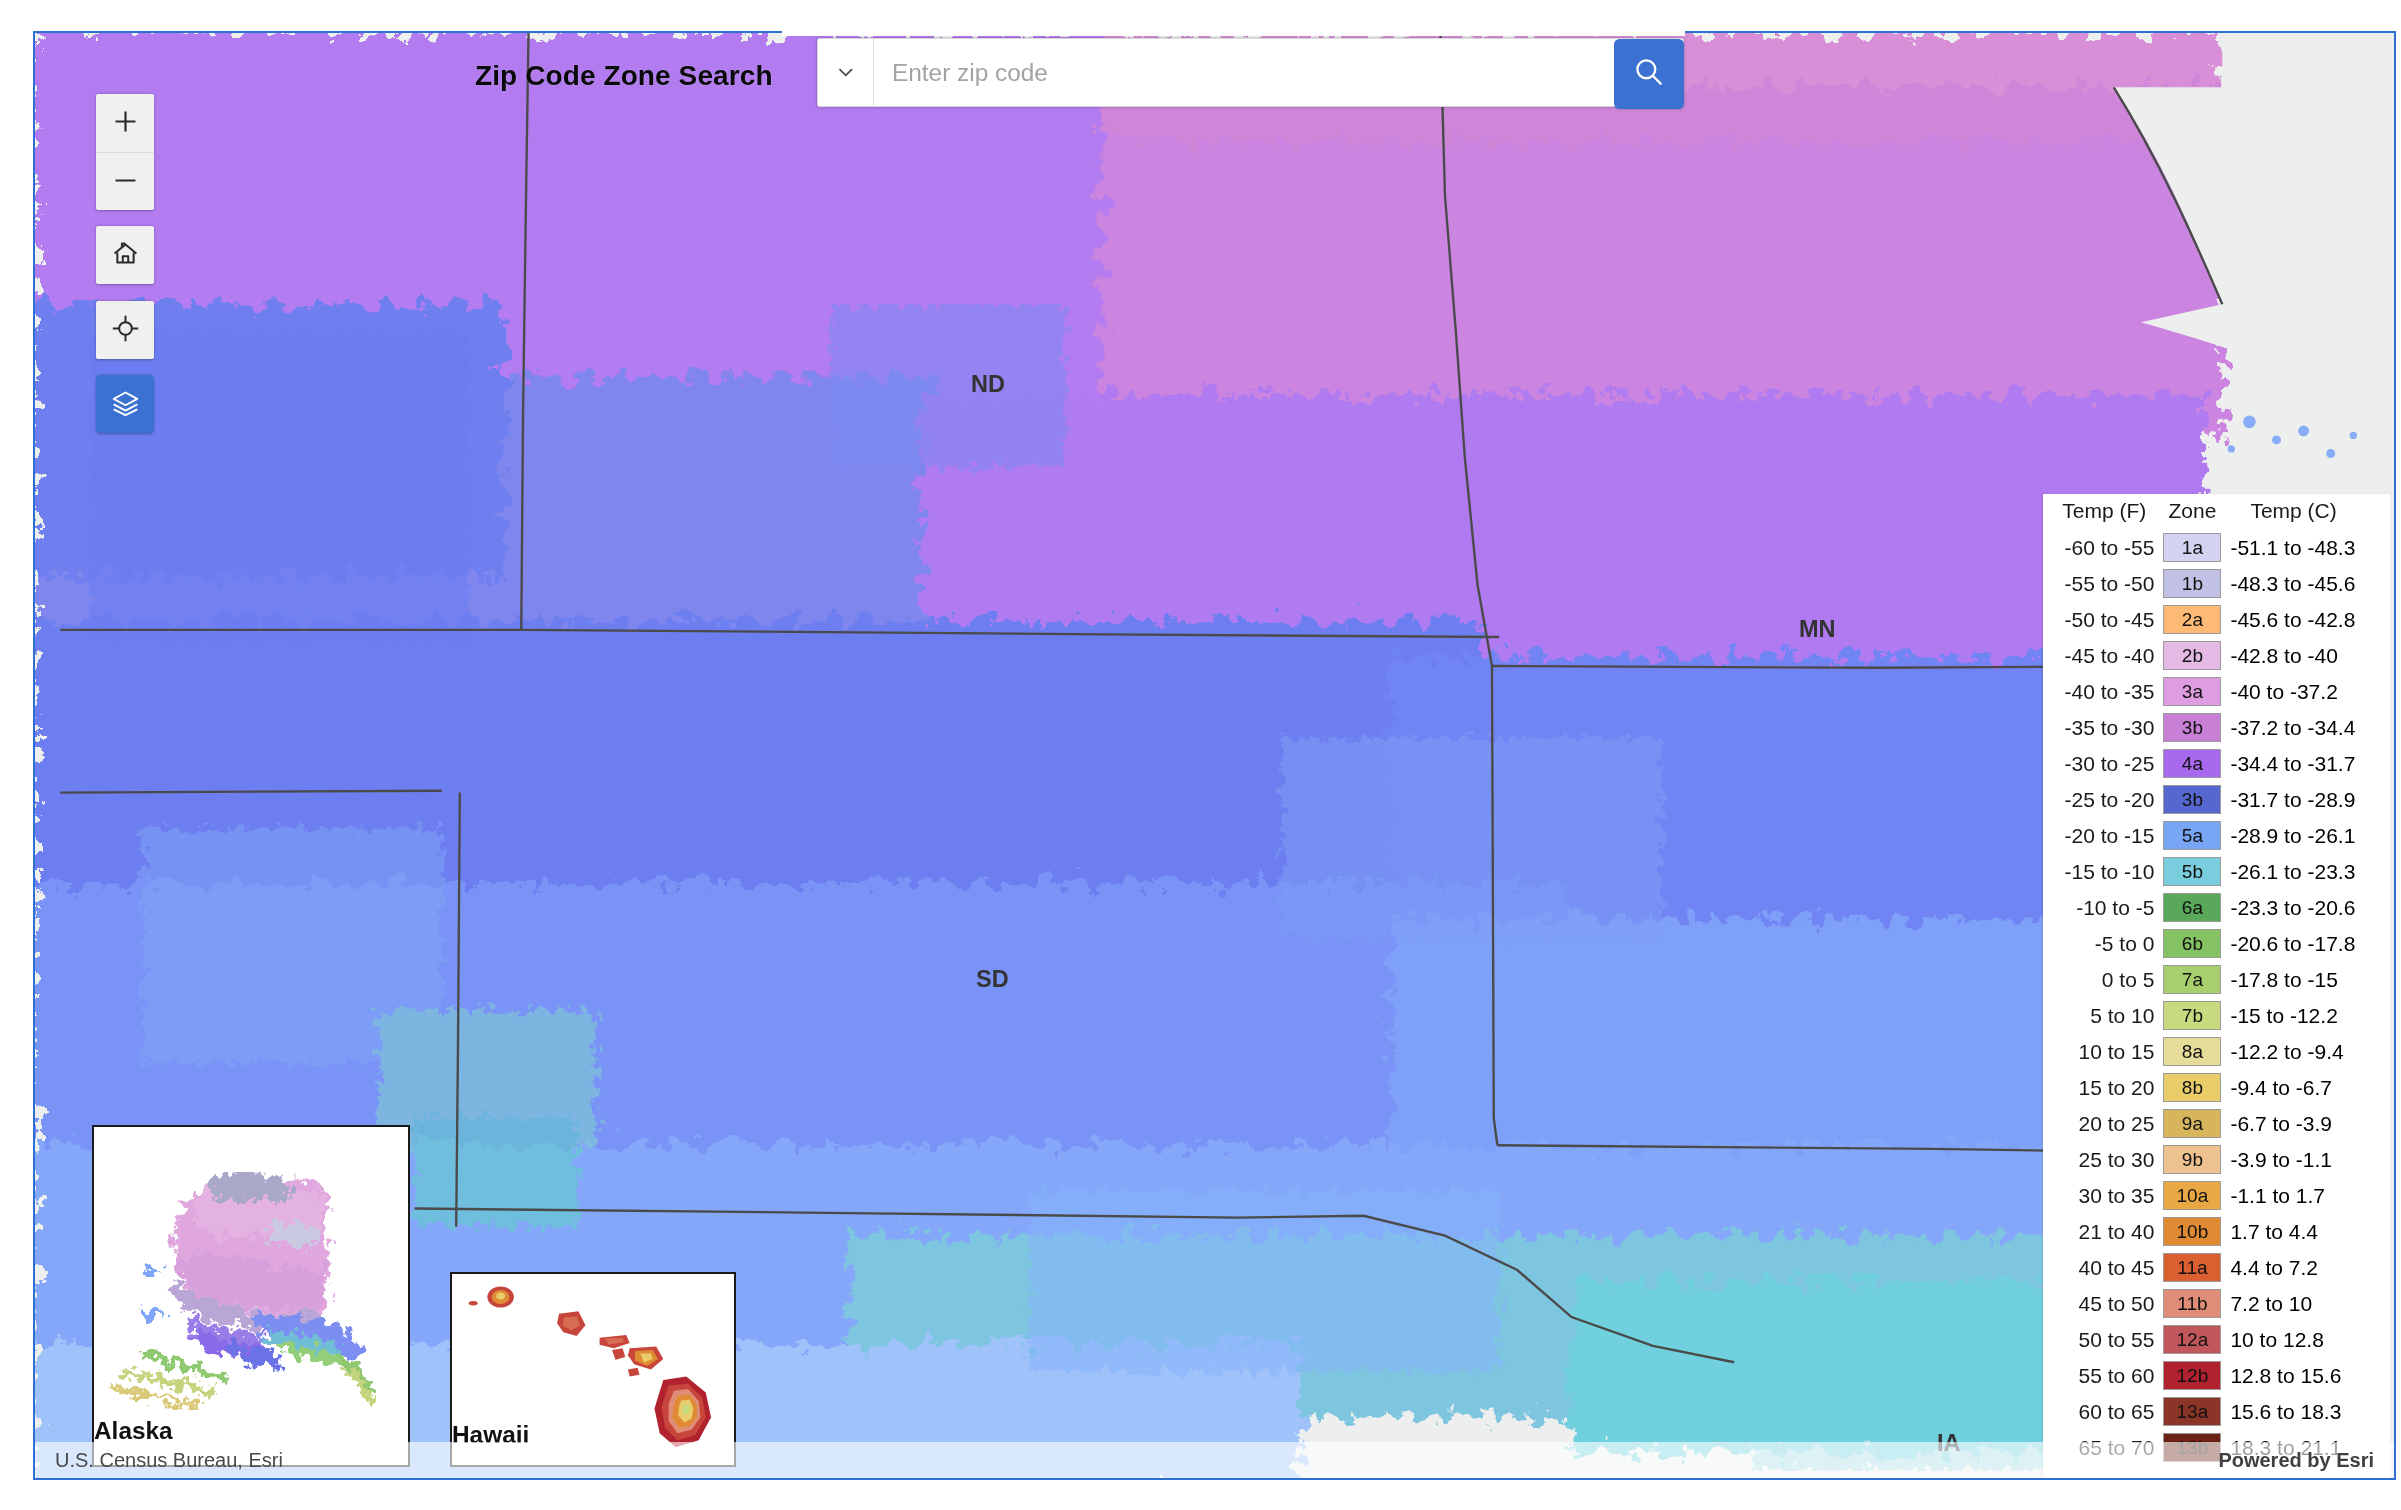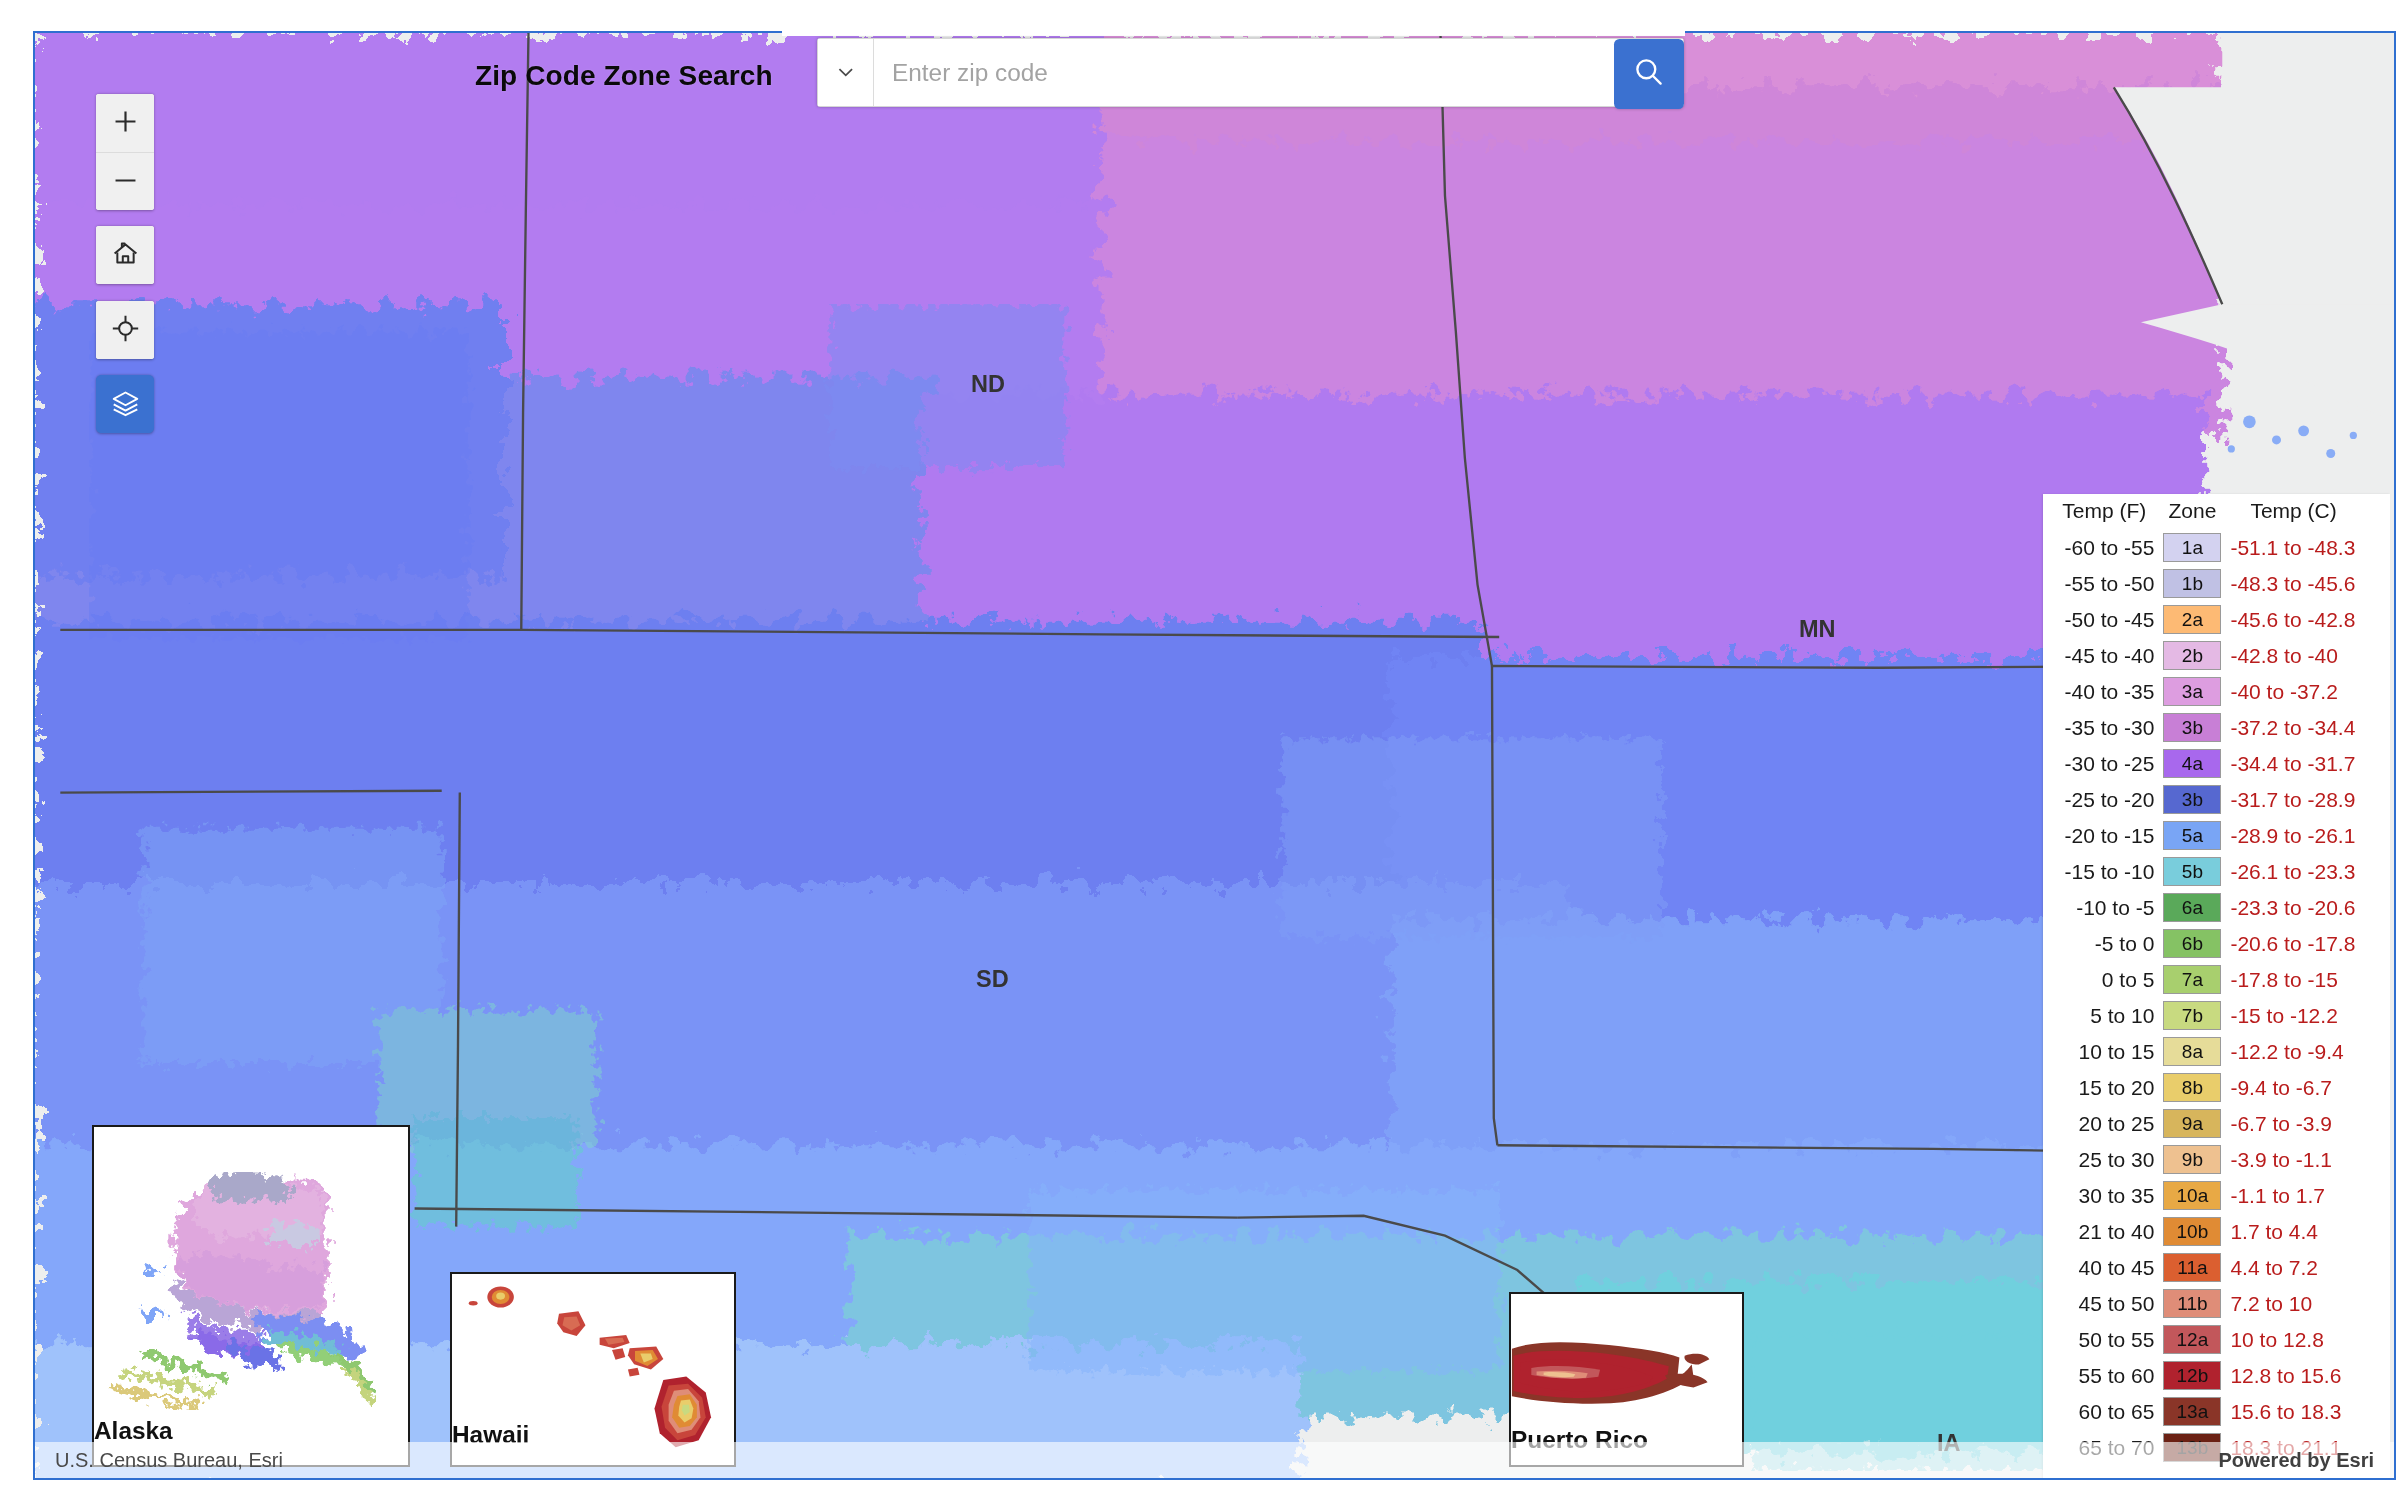--- a/index.html
+++ b/index.html
@@ -196,21 +196,21 @@
     font-size: 21px;
     color: #1a1a1a;
     text-align: right;
     padding-right: 8.1px;
     height: 36px;
     white-space: nowrap;
   }
   td.cell-z { text-align: center; height: 36px; }
   td.cell-c {
     font-size: 21px;
-    color: #b91c1c;
+    color: #000000;
     text-align: left;
     padding-left: 20px;
     height: 36px;
     white-space: nowrap;
   }
   .swatch {
     display: inline-flex;
     align-items: center;
     justify-content: center;
     width: 58px; height: 29px;
@@ -473,36 +473,20 @@
           <path d="M244,126 L266,124 L282,140 L286,162 L274,182 L254,188 L240,174 L236,150 Z" fill="#c8453b"></path>
           <path d="M250,132 L266,130 L278,144 L280,162 L270,176 L254,180 L244,166 L244,148 Z" fill="#df8d78"></path>
           <path d="M254,138 L268,136 L276,148 L276,162 L268,172 L256,174 L248,162 L250,148 Z" fill="#e08b34"></path>
           <path d="M258,143 L268,142 L272,152 L270,163 L262,168 L255,160 L256,150 Z" fill="#e9cd6b"></path>
           <path d="M260,148 L267,148 L268,156 L262,160 L259,154 Z" fill="#c8da80"></path>
         </g>
       </svg>
       <div class="inset-label">Hawaii</div>
     </div>
 
-    <div class="inset" id="inset-puertorico">
-      <svg viewBox="0 0 260 194" xmlns="http://www.w3.org/2000/svg">
-        <rect width="260" height="194" fill="#ffffff"></rect>
-        <g>
-          <path d="M0,62 C28,52 70,54 110,58 C146,62 174,66 190,72 L188,92 C196,92 200,84 204,80 L206,94 C186,110 150,122 112,124 C72,126 28,122 0,116 Z" fill="#8a3528"></path>
-          <path d="M2,70 C30,62 72,64 110,68 C142,72 164,78 178,82 L176,96 C152,110 116,118 80,118 C48,118 20,114 2,110 Z" fill="#b0222e"></path>
-          <path d="M10,78 C38,72 78,74 112,80 C136,84 150,90 160,94 L156,100 C130,108 96,112 64,110 C38,108 18,104 8,100 Z" fill="#b0222e"></path>
-          <path d="M22,84 C46,80 76,82 100,86 L98,94 C74,98 44,96 22,92 Z" fill="#c2575b"></path>
-          <path d="M28,88 C48,86 70,87 86,90 L84,95 C66,97 44,95 28,92 Z" fill="#df8d78"></path>
-          <path d="M36,89 C50,88 62,89 72,91 L70,94 C58,95 46,94 36,92 Z" fill="#eec190"></path>
-          <path d="M196,70 C208,66 220,68 224,74 L212,80 C202,80 194,76 196,70 Z" fill="#8a3528"></path>
-          <path d="M174,92 C198,88 216,92 222,100 L206,106 C188,104 174,98 174,92 Z" fill="#8a3528"></path>
-        </g>
-      </svg>
-      <div class="inset-label">Puerto Rico</div>
-    </div>
 
     <div id="legend-panel">
       <table id="legend-table">
         <thead>
           <tr>
             <th class="col-f">Temp (F)</th>
             <th class="col-z">Zone</th>
             <th class="col-c">Temp (C)</th>
           </tr>
         </thead>

